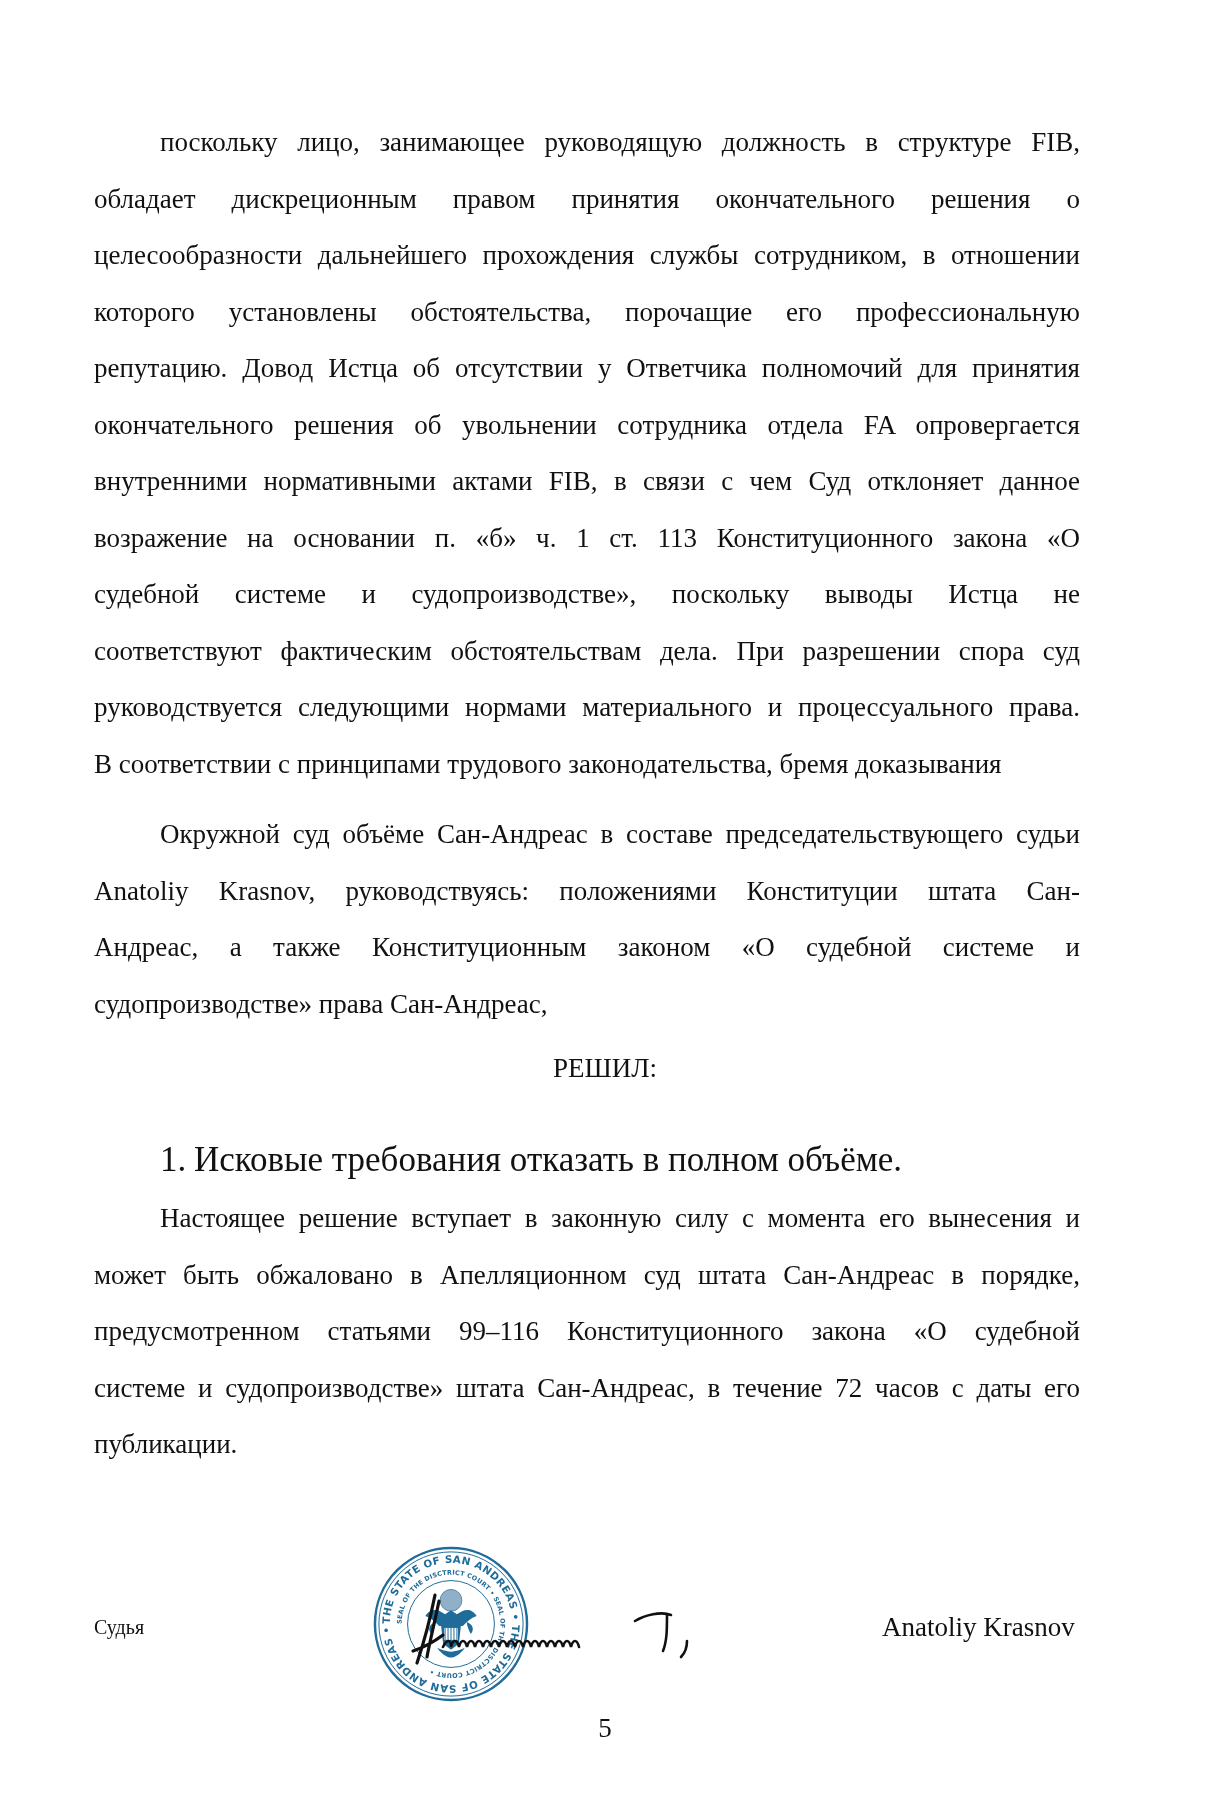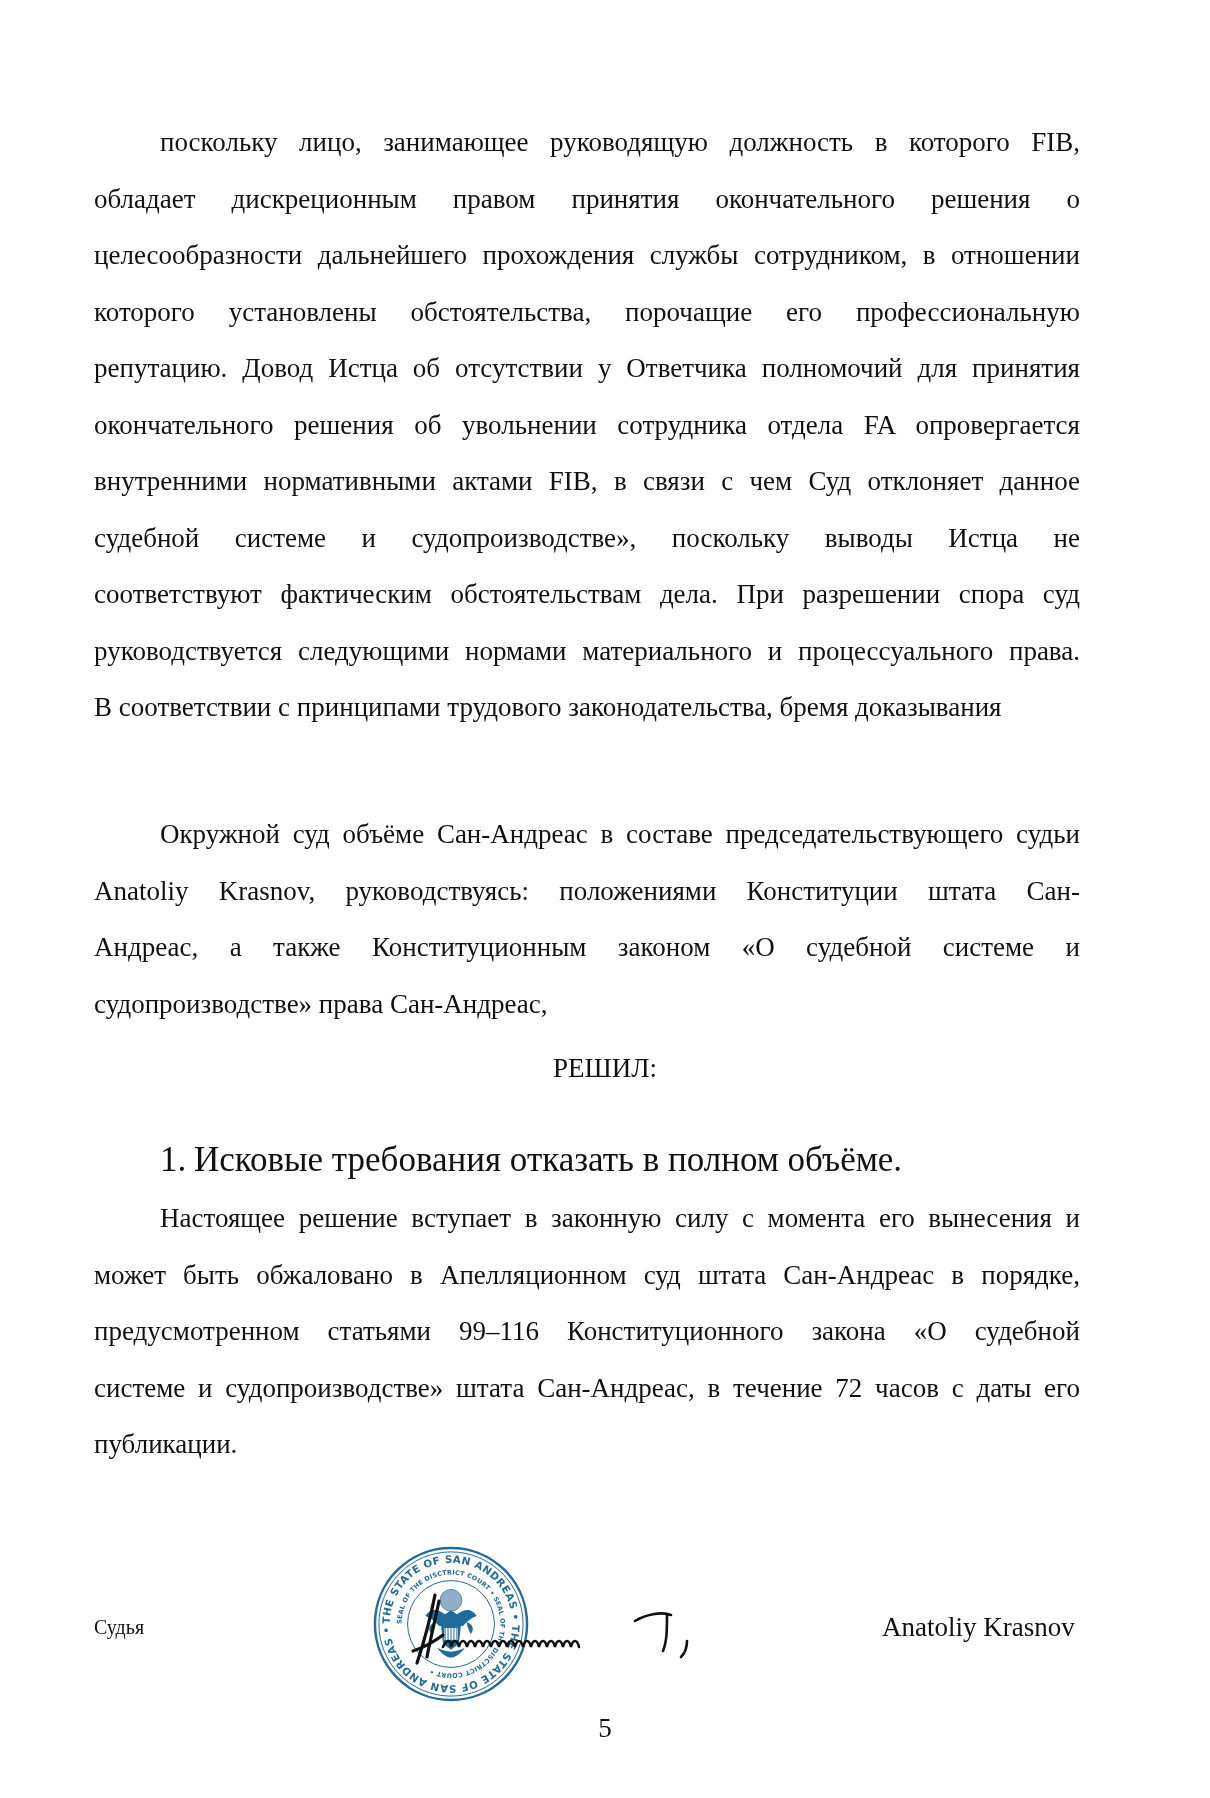--- a/index.html
+++ b/index.html
@@ -95,27 +95,28 @@
       font-size: 27px;
       line-height: 40px;
     }
   </style>
 </head>
 <body>
 
 <div class="page">
 
   <div class="text-block" id="block1">
-    <div class="para indent justify-all">поскольку лицо, занимающее руководящую должность в которого FIB,</div>
+    <div class="para indent justify-all">поскольку лицо, занимающее руководящую должность в структуре FIB,</div>
     <div class="para justify-all">обладает дискреционным правом принятия окончательного решения о</div>
     <div class="para justify-all">целесообразности дальнейшего прохождения службы сотрудником, в отношении</div>
     <div class="para justify-all">которого установлены обстоятельства, порочащие его профессиональную</div>
     <div class="para justify-all">репутацию. Довод Истца об отсутствии у Ответчика полномочий для принятия</div>
     <div class="para justify-all">окончательного решения об увольнении сотрудника отдела FA опровергается</div>
     <div class="para justify-all">внутренними нормативными актами FIB, в связи с чем Суд отклоняет данное</div>
+    <div class="para justify-all">возражение на основании п. «б» ч. 1 ст. 113 Конституционного закона «О</div>
     <div class="para justify-all">судебной системе и судопроизводстве», поскольку выводы Истца не</div>
     <div class="para justify-all">соответствуют фактическим обстоятельствам дела. При разрешении спора суд</div>
     <div class="para justify-all">руководствуется следующими нормами материального и процессуального права.</div>
     <div class="para">В соответствии с принципами трудового законодательства, бремя доказывания</div>
   </div>
 
   <div class="text-block" id="block2">
     <div class="para indent justify-all">Окружной суд объёме Сан-Андреас в составе председательствующего судьи</div>
     <div class="para justify-all">Anatoliy Krasnov, руководствуясь: положениями Конституции штата Сан-</div>
     <div class="para justify-all">Андреас, а также Конституционным законом «О судебной системе и</div>

